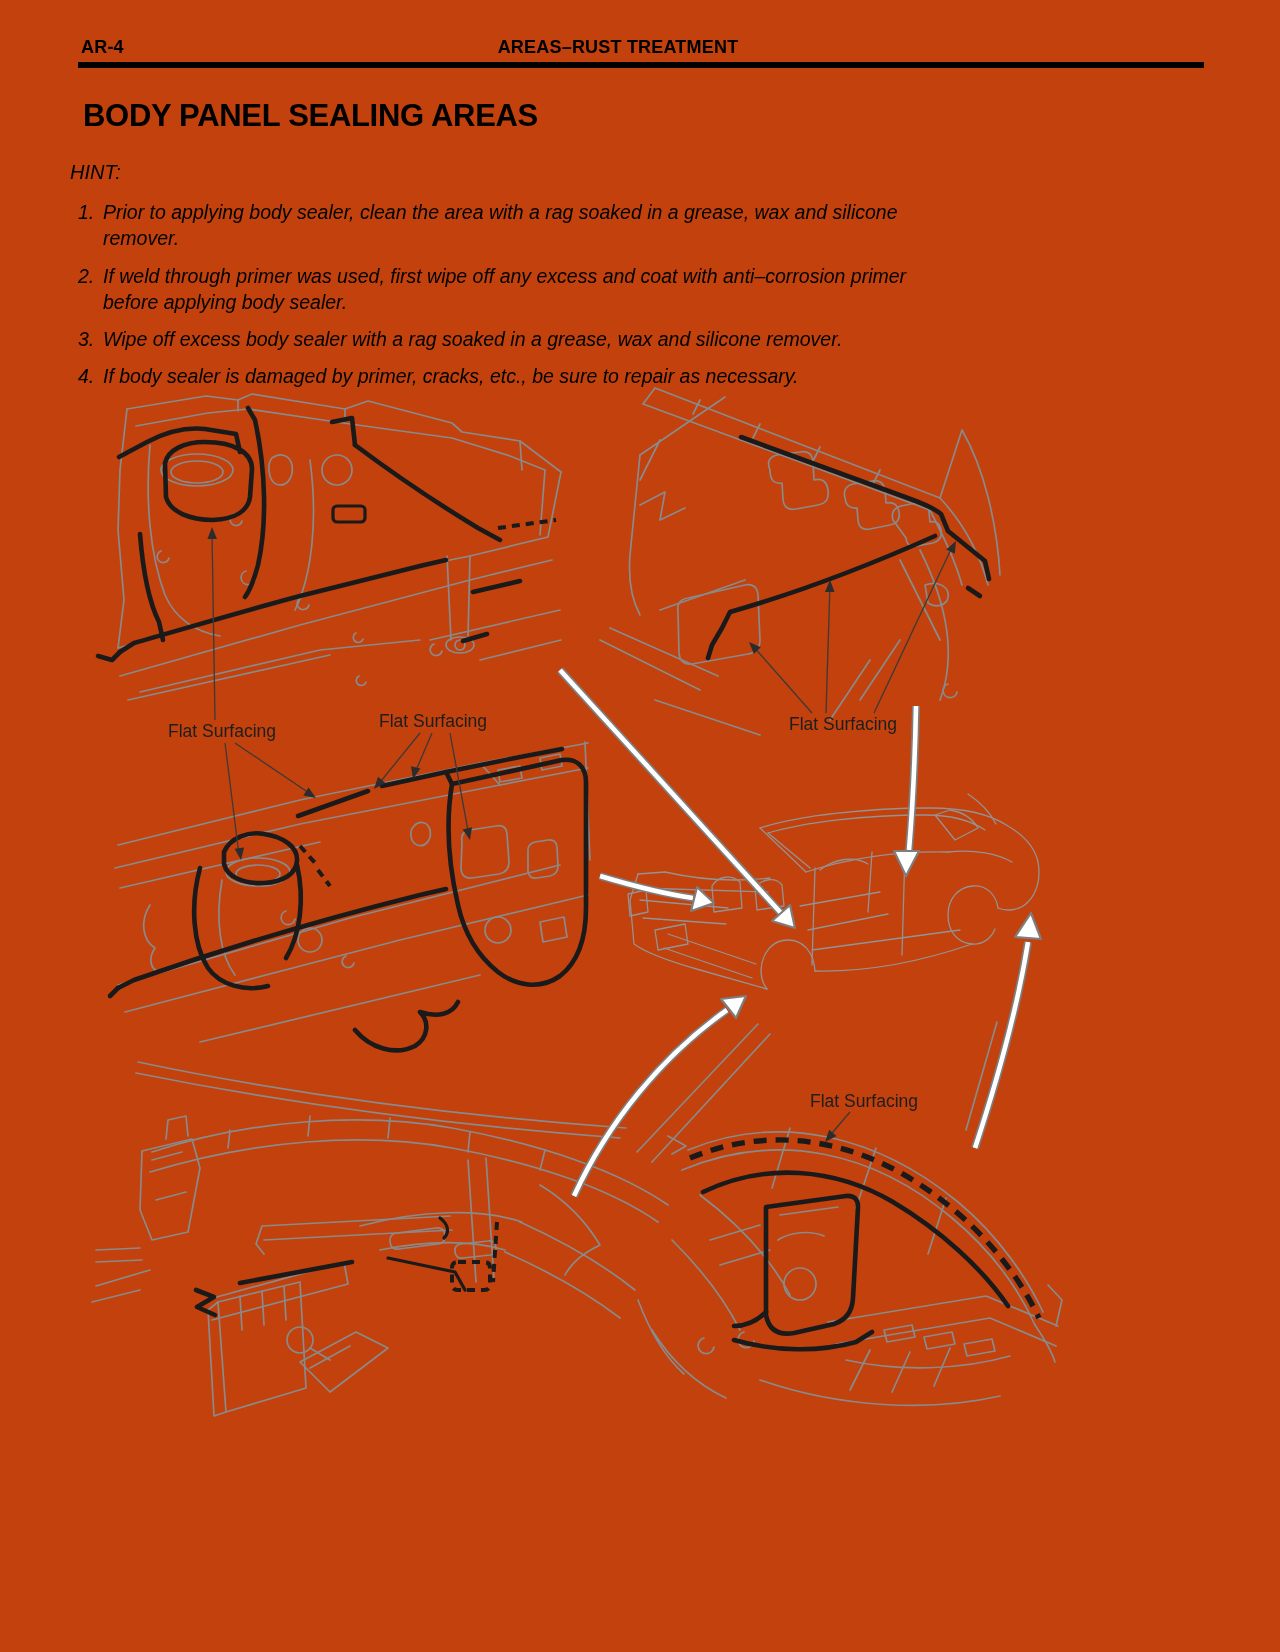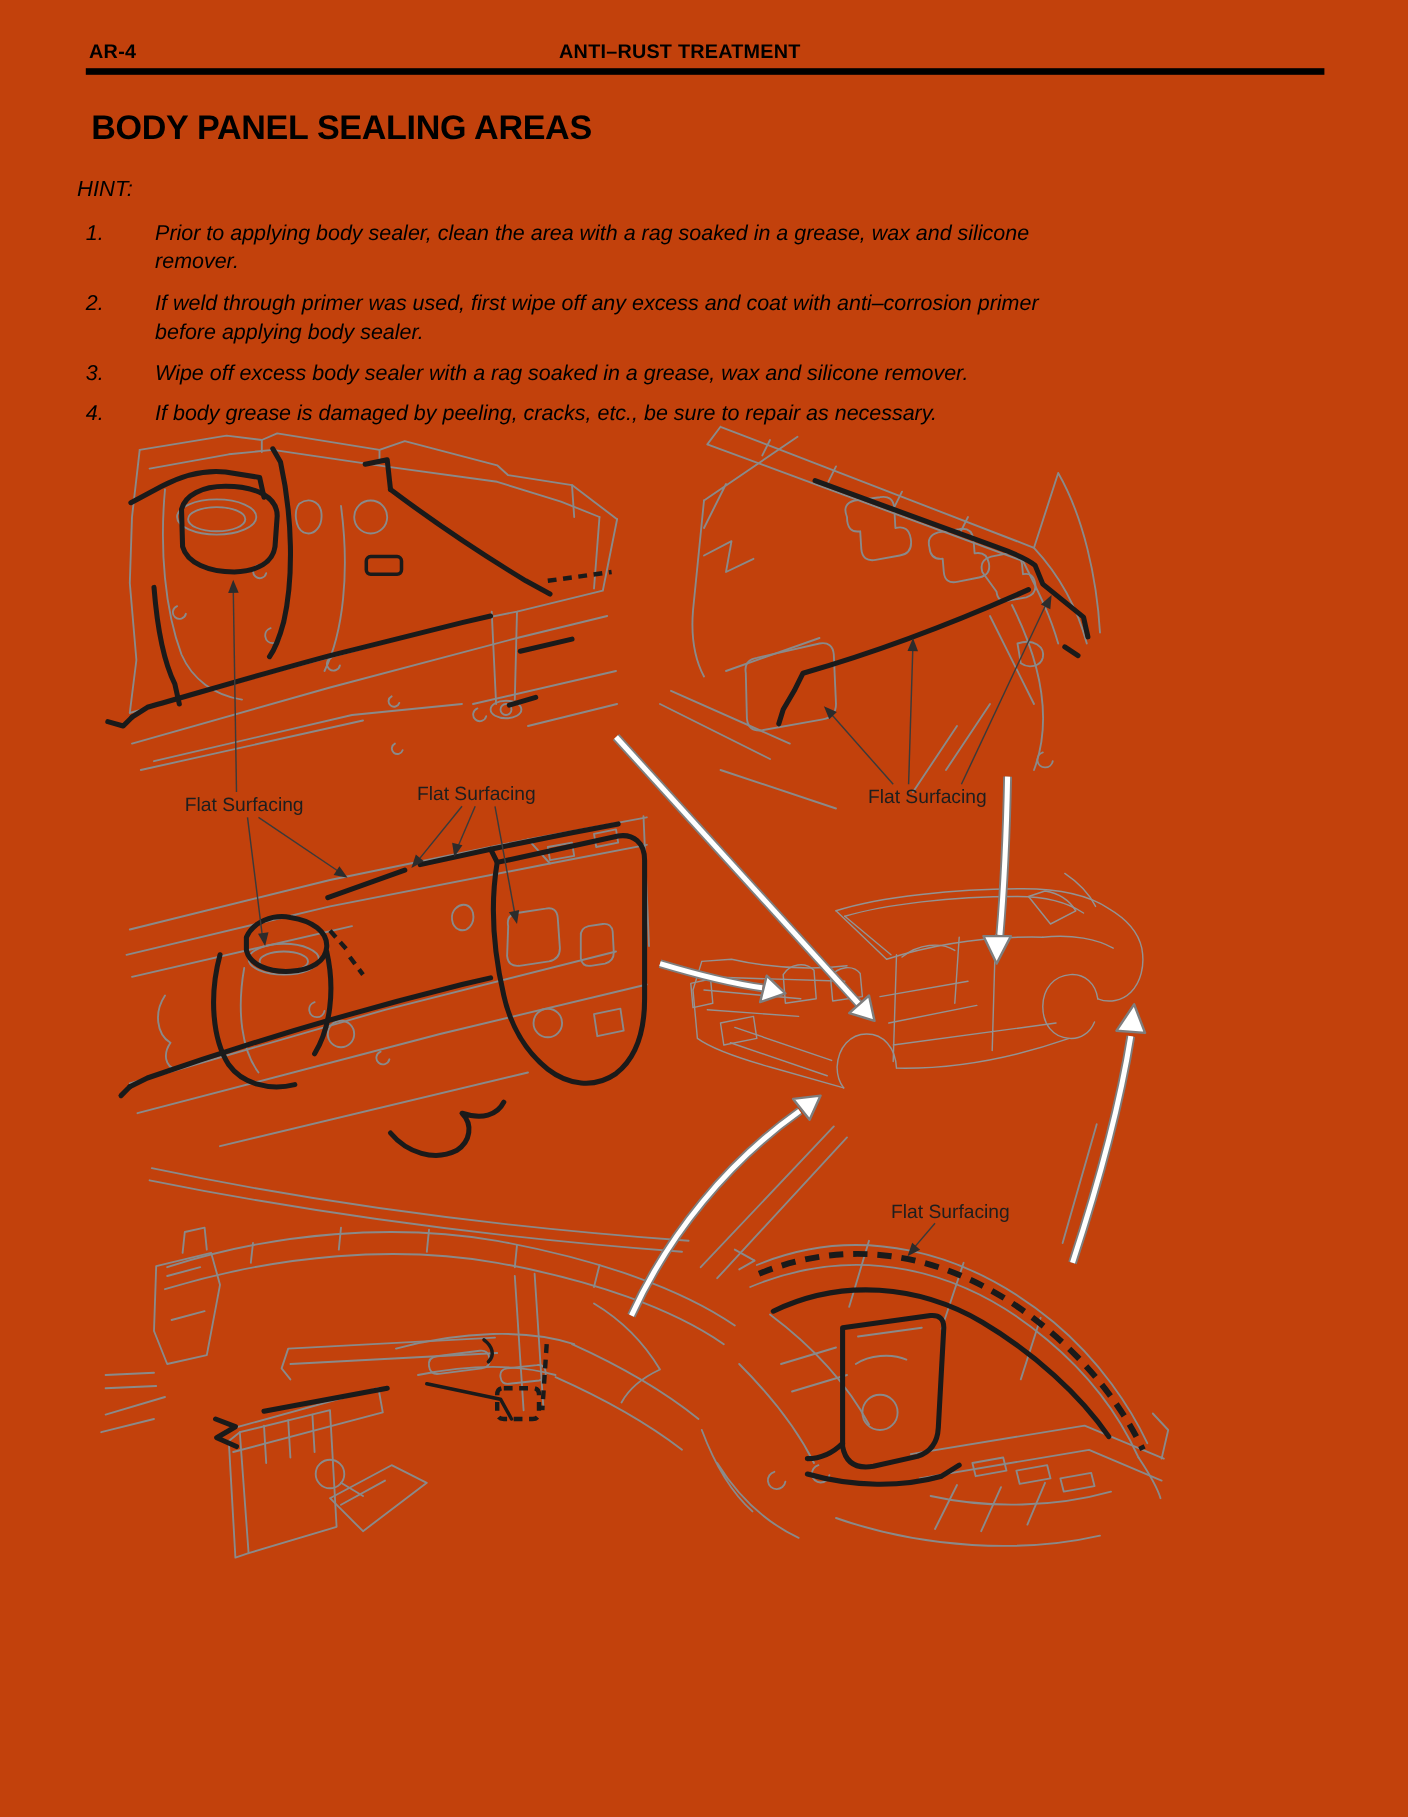--- a/index.html
+++ b/index.html
@@ -25,21 +25,21 @@
   }
   .hint-label {
     position:absolute; left:70px; top:161px;
     font-size:20px; font-style:italic;
   }
   .hint-item {
     position:absolute; left:78px; width:960px;
     font-size:19.5px; font-style:italic; line-height:26px;
   }
   .hint-item .num { position:absolute; left:0; top:0; }
-  .hint-item .txt { display:block; margin-left:63px; width:860px; }
+  .hint-item .txt { display:block; margin-left:25px; width:860px; }
   .fig { position:absolute; left:0; top:384px; width:1280px; height:1100px; }
 
   
   .sg  { fill:none; stroke:#8a8a8a; stroke-width:1.7; stroke-linecap:round; stroke-linejoin:round; }
   .sg2 { fill:none; stroke:#939393; stroke-width:1.3; stroke-linecap:round; stroke-linejoin:round; }
   .sb  { fill:none; stroke:#1a1a1a; stroke-width:4.6; stroke-linecap:round; stroke-linejoin:round; }
   .sbt { fill:none; stroke:#1a1a1a; stroke-width:3.2; stroke-linecap:round; stroke-linejoin:round; }
   .sbd { fill:none; stroke:#1a1a1a; stroke-width:5.4; stroke-dasharray:13 9; stroke-linecap:butt; }
   .sbd2{ fill:none; stroke:#1a1a1a; stroke-width:4;   stroke-dasharray:8 6;  stroke-linecap:butt; }
   .ldr { fill:none; stroke:#3a3a3a; stroke-width:1.3; }
@@ -48,42 +48,42 @@
   .haW { fill:none; stroke:#ffffff; stroke-width:4.6; stroke-linecap:butt; }
   .haH { fill:#ffffff; stroke:#7e7e7e; stroke-width:2.2; stroke-linejoin:round; }
   .fslabel { font-family:"Liberation Sans", sans-serif; font-size:17.5px; fill:#1e1e1e; text-anchor:middle; }
 </style>
 </head>
 <body>
 
 <div class="page">
 
   <span class="hdr-left">AR-4</span>
-  <span class="hdr-center">ANTI–RUST TREATMENT</span>
+  <span class="hdr-center">AREAS–RUST TREATMENT</span>
   <div class="hdr-rule"></div>
 
   <div class="doc-title">BODY PANEL SEALING AREAS</div>
 
   <div class="hint-label">HINT:</div>
 
   <div class="hint-item" style="top:199px">
     <span class="num">1.</span>
     <span class="txt">Prior to applying body sealer, clean the area with a rag soaked in a grease, wax and silicone remover.</span>
   </div>
   <div class="hint-item" style="top:263px">
     <span class="num">2.</span>
     <span class="txt">If weld through primer was used, first wipe off any excess and coat with anti–corrosion primer before applying body sealer.</span>
   </div>
   <div class="hint-item" style="top:326px">
     <span class="num">3.</span>
     <span class="txt">Wipe off excess body sealer with a rag soaked in a grease, wax and silicone remover.</span>
   </div>
   <div class="hint-item" style="top:363px">
     <span class="num">4.</span>
-    <span class="txt">If body grease is damaged by peeling, cracks, etc., be sure to repair as necessary.</span>
+    <span class="txt">If body sealer is damaged by primer, cracks, etc., be sure to repair as necessary.</span>
   </div>
 
   <svg class="fig" viewBox="0 384 1280 1100" width="1280" height="1100" xmlns="http://www.w3.org/2000/svg">
 
     <g>
       <path class="sg" d="M127,409 L206,396 L238,400 L252,394 L345,409 L368,401 L452,423 L462,432 L520,441 L561,472"></path>
       <path class="sg" d="M136,426 L208,413 L248,409 L350,424 L452,438 L510,456 L545,470"></path>
       <path class="sg" d="M238,400 L238,411 M345,409 L345,419"></path>
       <path class="sg" d="M127,409 L120,470 L118,530 L124,600 L118,648"></path>
       <path class="sg" d="M118,648 L260,608 L420,566 L470,556 L548,537 L561,472"></path>

